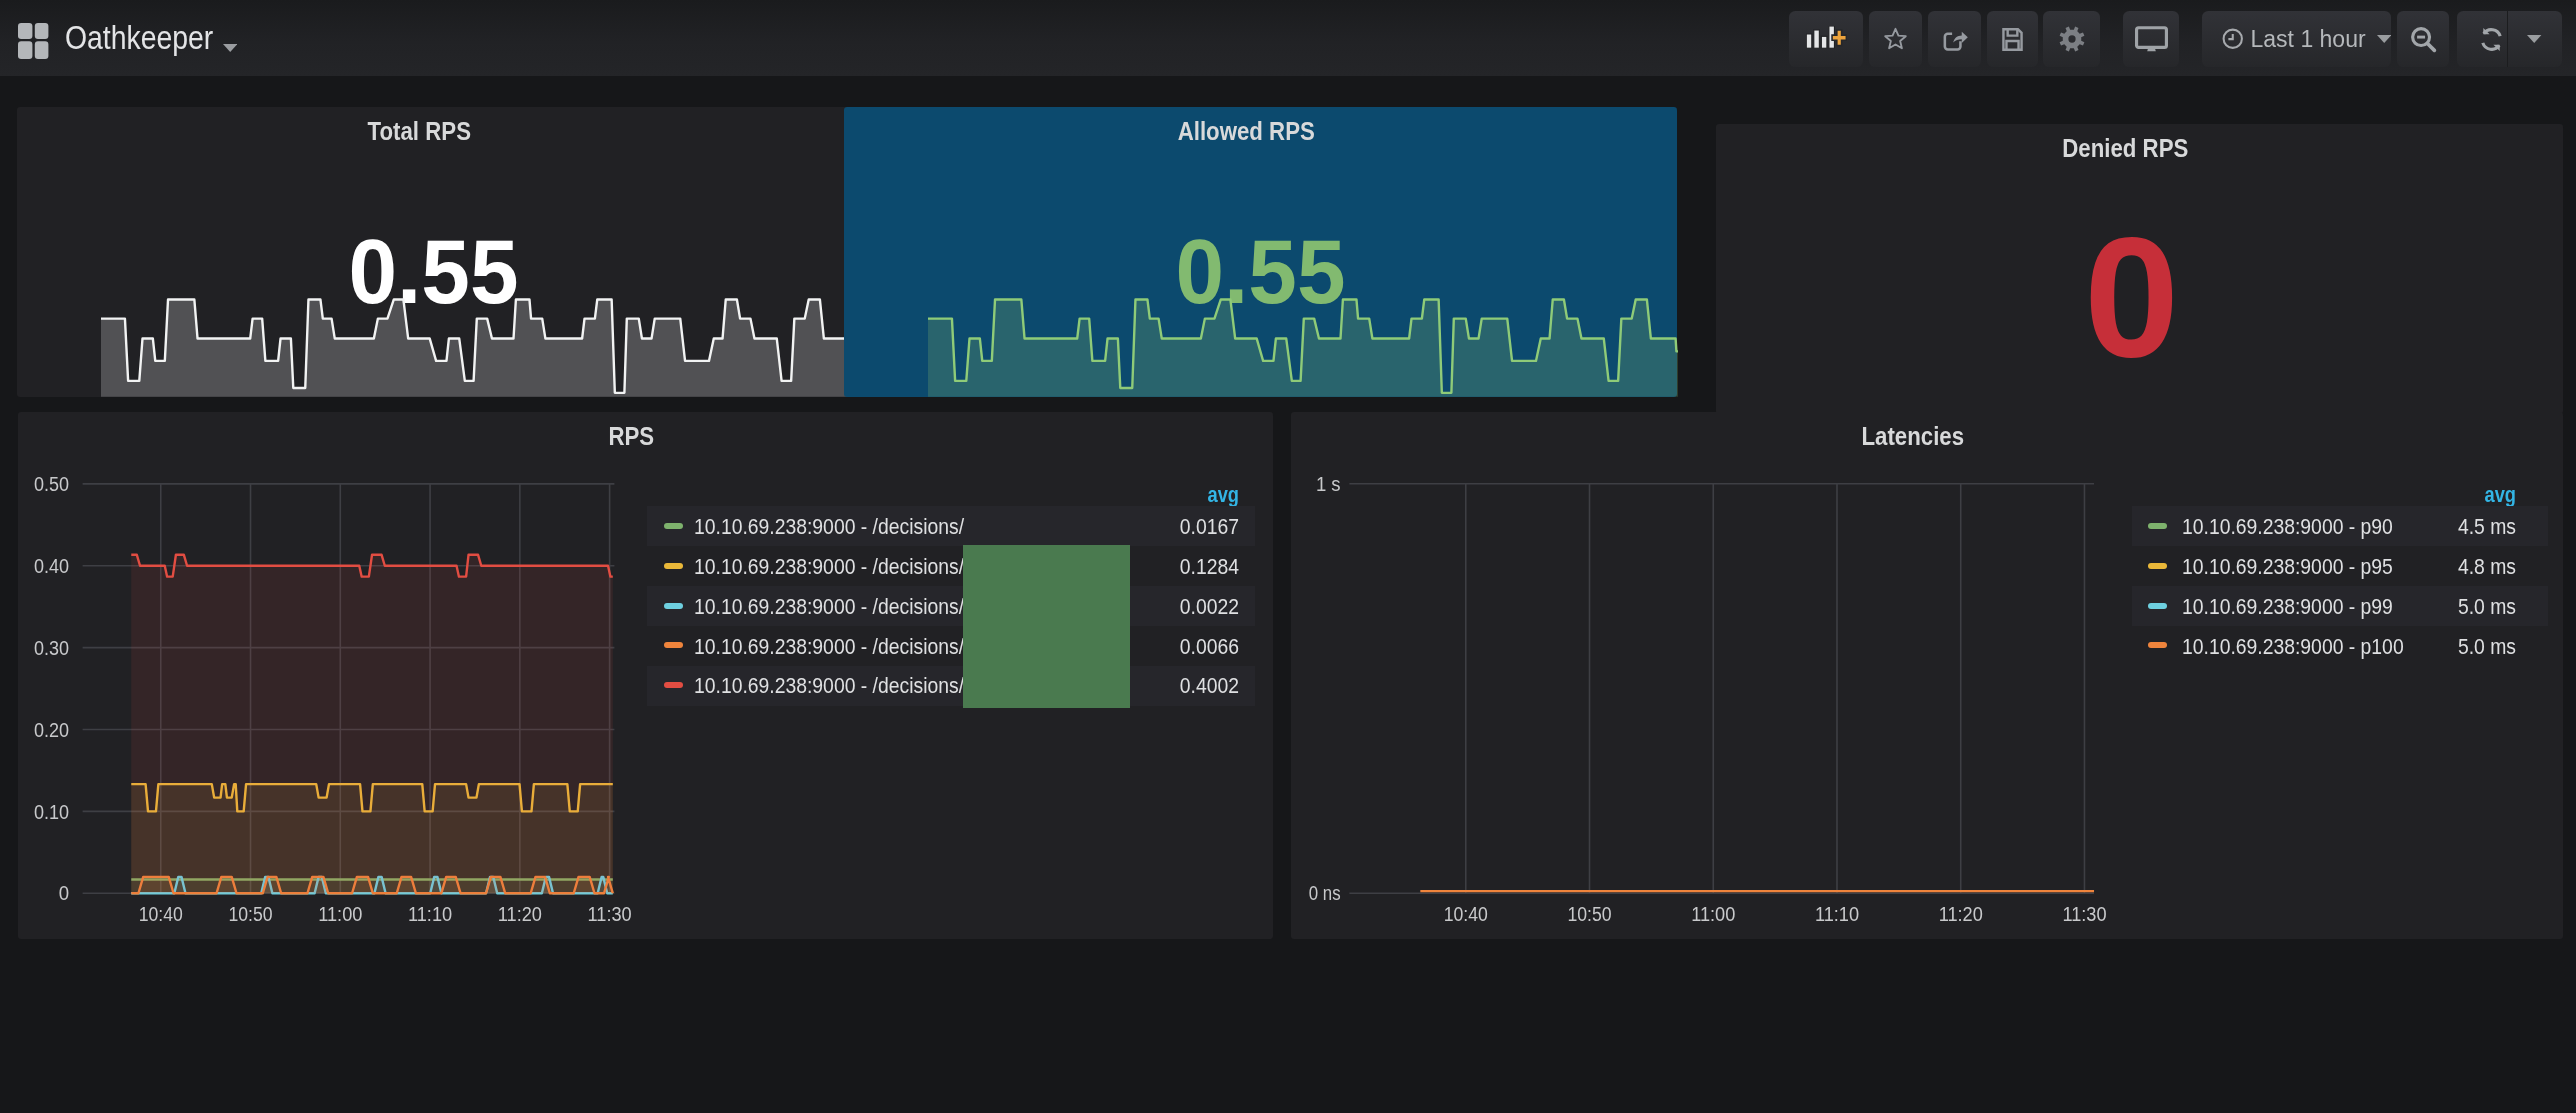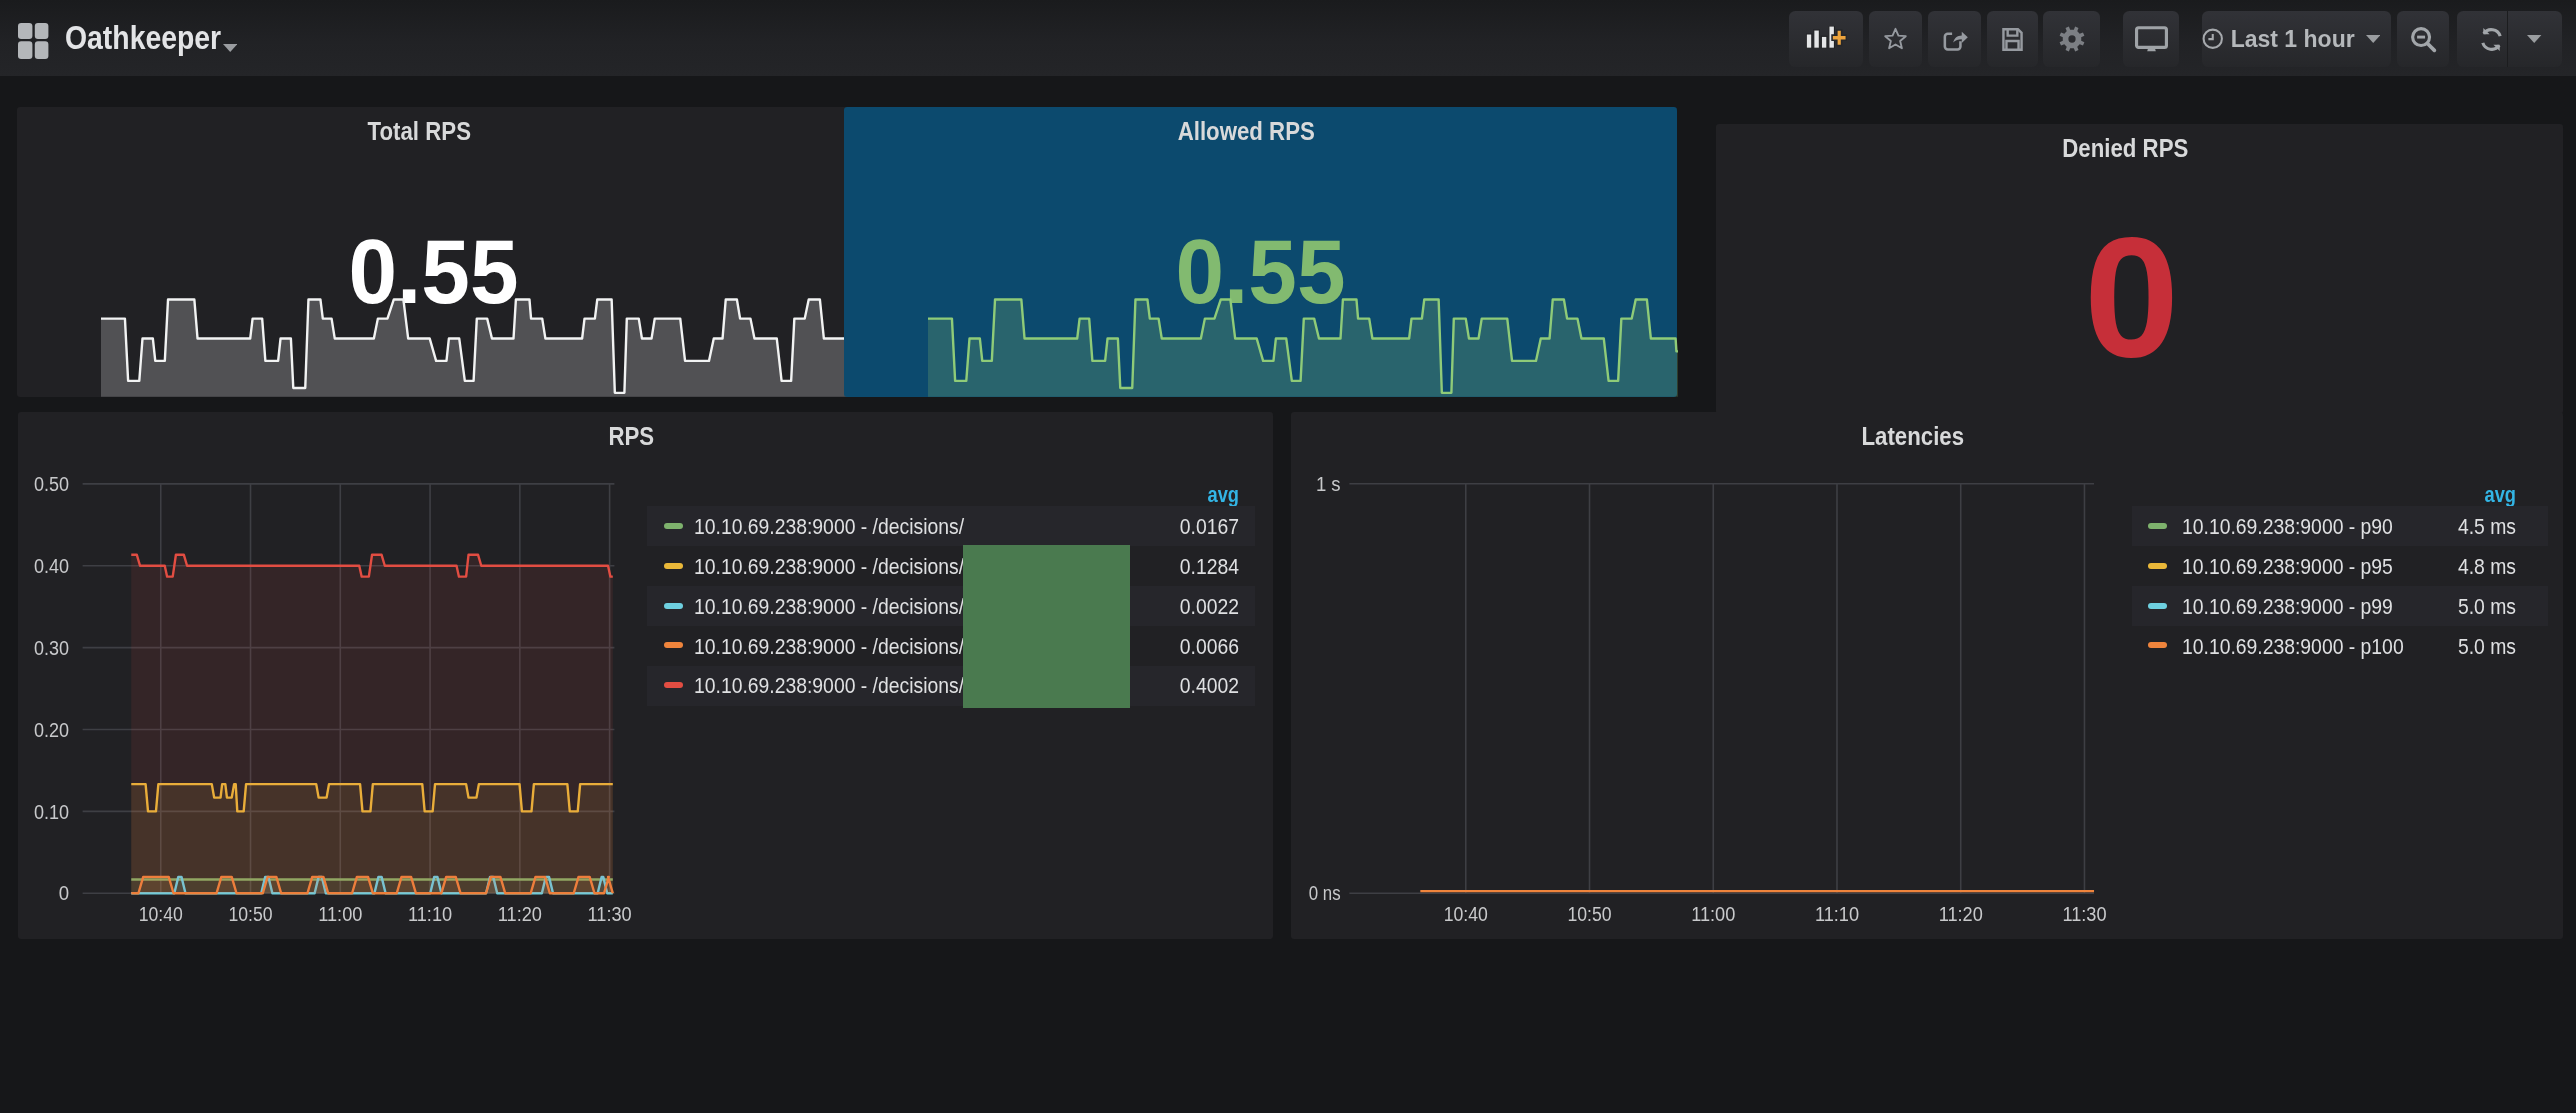--- a/index.html
+++ b/index.html
@@ -1,19 +1,19 @@
 <!DOCTYPE html>
 <html style="font-size:12.8px"><head><meta charset="utf-8"><title>Oathkeeper</title>
 <style>
 *{margin:0;padding:0;box-sizing:border-box}
 html,body{width:2576px;height:1113px;background:#161719;font-family:"Liberation Sans",sans-serif;overflow:hidden;position:relative}
 </style></head>
 <body>
 
-<div style="position:absolute;left:0;top:0;width:2576px;height:76px;background:linear-gradient(180deg,#1a1b1d 0%,#212225 55%,#242528 100%);font-weight:bold;">
+<div style="position:absolute;left:0;top:0;width:2576px;height:76px;background:linear-gradient(180deg,#1a1b1d 0%,#212225 55%,#242528 100%);">
 <svg style="position:absolute;left:17.5px;top:21.5px" width="32" height="37" viewBox="0 0 40 46">
       <rect x="0" y="1" width="18" height="20" rx="4" fill="#b4b7ba"></rect>
       <rect x="21" y="1" width="17" height="20" rx="4" fill="#b4b7ba"></rect>
       <rect x="0" y="24" width="18" height="22" rx="4" fill="#b4b7ba"></rect>
       <rect x="21" y="24" width="17" height="22" rx="4" fill="#b4b7ba"></rect>
     </svg>
 <div style="position:absolute;left:65px;top:19px;font-size:33px;color:#e3e4e6;transform:scaleX(0.86);transform-origin:0 50%;white-space:nowrap;">Oathkeeper</div>
 <div style="position:absolute;left:223px;top:40px;"><svg width="14.4" height="8" viewBox="0 0 18 10">
         <path d="M0 0h18l-9.0 10z" fill="#9a9da0"></path>
       </svg></div>
@@ -48,21 +48,21 @@
       <svg width="30" height="30" viewBox="0 0 38 38">
         <path d="M30.6 21.3 L34.7 23.0 L32.9 27.2 L28.8 25.6 L28.4 26.1 L26.1 28.4 L25.6 28.8 L27.2 32.9 L23.0 34.7 L21.3 30.6 L20.7 30.7 L17.3 30.7 L16.7 30.6 L15.0 34.7 L10.8 32.9 L12.4 28.8 L11.9 28.4 L9.6 26.1 L9.2 25.6 L5.1 27.2 L3.3 23.0 L7.4 21.3 L7.3 20.7 L7.3 17.3 L7.4 16.7 L3.3 15.0 L5.1 10.8 L9.2 12.4 L9.6 11.9 L11.9 9.6 L12.4 9.2 L10.8 5.1 L15.0 3.3 L16.7 7.4 L17.3 7.3 L20.7 7.3 L21.3 7.4 L23.0 3.3 L27.2 5.1 L25.6 9.2 L26.1 9.6 L28.4 11.9 L28.8 12.4 L32.9 10.8 L34.7 15.0 L30.6 16.7 L30.7 17.3 L30.7 20.7 Z M23.6 19 A4.6 4.6 0 1 0 14.4 19 A4.6 4.6 0 1 0 23.6 19 Z" fill="#7c7f84" fill-rule="evenodd"></path>
       </svg>
     </div>
 <div style="position:absolute;left:2123px;top:11px;width:56px;height:56px;background:linear-gradient(180deg,#313237,#26272a);border-radius:6.4px;display:flex;align-items:center;justify-content:center;">
       <svg width="33" height="29" viewBox="0 0 42 36">
         <rect x="2" y="3" width="38" height="25" rx="2.5" fill="none" stroke="#9fa3a7" stroke-width="4"></rect>
         <path d="M17 28h8l1.5 5h-11z" fill="#9fa3a7"></path>
       </svg>
     </div>
-<div style="position:absolute;left:2202px;top:11px;width:189px;height:56px;background:linear-gradient(180deg,#313237,#26272a);border-radius:6.4px;display:flex;align-items:center;justify-content:flex-start;">
+<div style="position:absolute;left:2202px;top:11px;width:189px;height:56px;background:linear-gradient(180deg,#313237,#26272a);border-radius:6.4px;display:flex;align-items:center;justify-content:flex-end;">
       <svg width="21.5" height="21.5" viewBox="0 0 27 27" style="margin-right:7.2px">
         <circle cx="13.5" cy="13.5" r="11.5" fill="none" stroke="#a6a9ad" stroke-width="2.6"></circle>
         <path d="M13.5 7.5v6.5h-5.5" fill="none" stroke="#a6a9ad" stroke-width="2.6"></path>
       </svg>
       <span style="font-size:23px;color:#b5b8bb;">Last 1 hour</span>
       <span style="margin-left:11px;display:inline-flex;">
         <svg width="14.4" height="8" viewBox="0 0 18 10">
           <path d="M0 0h18l-9.0 10z" fill="#9a9da0"></path>
         </svg>
       </span>

